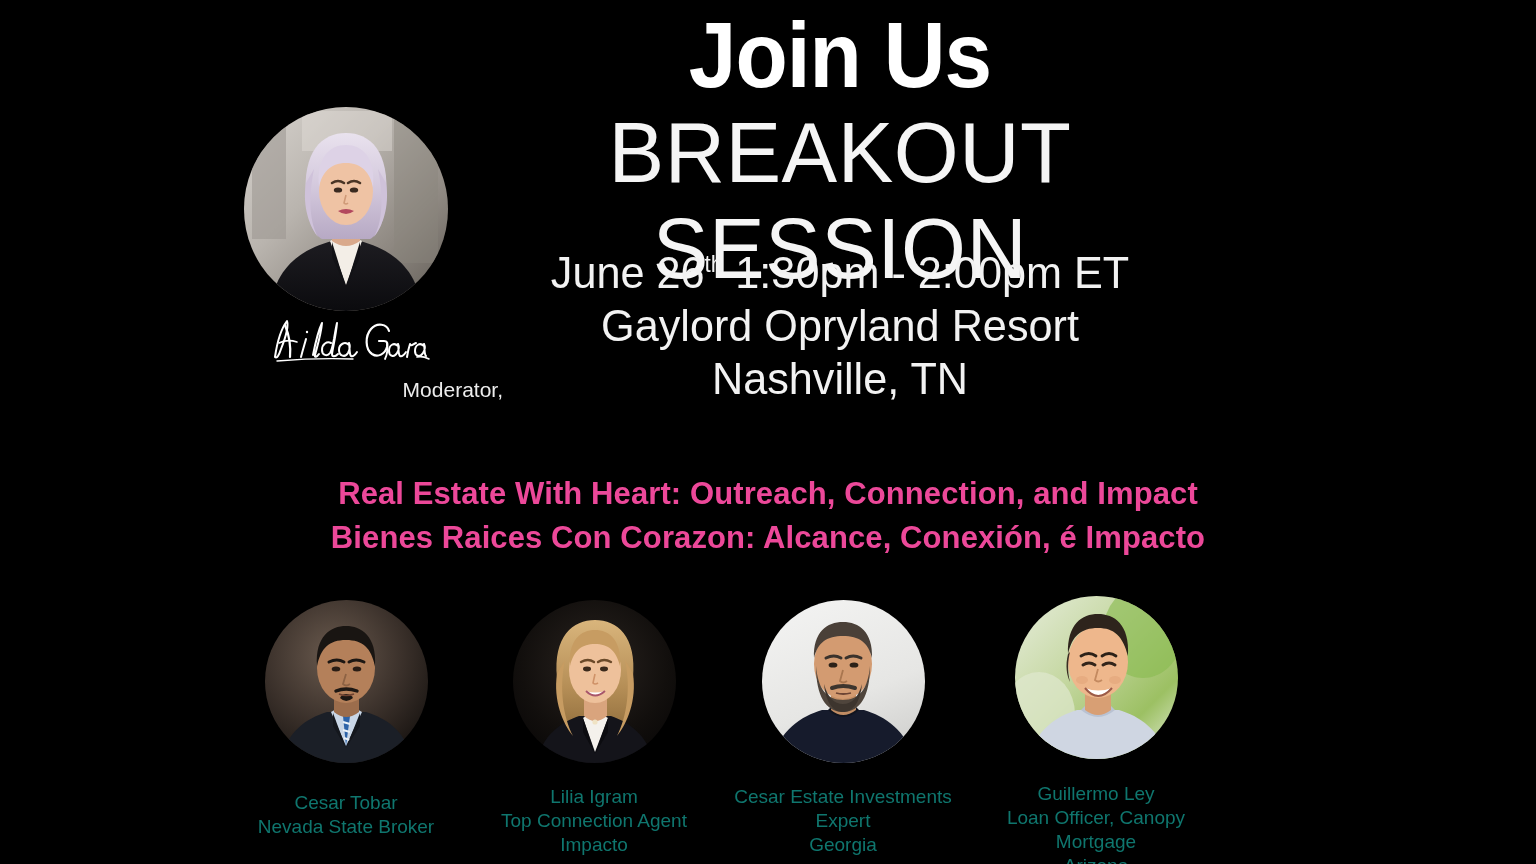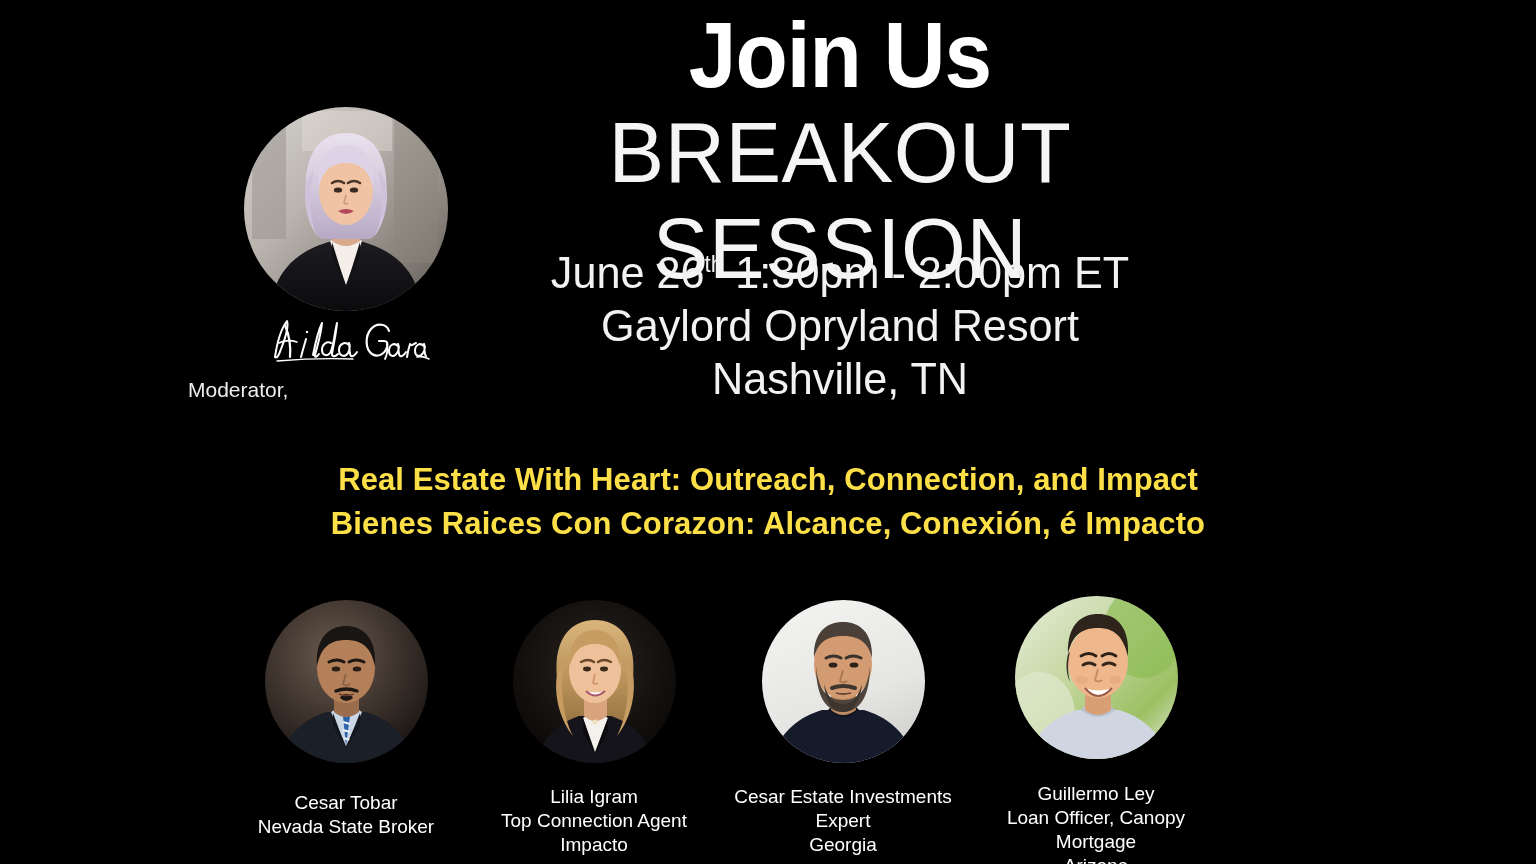--- a/index.html
+++ b/index.html
@@ -66,21 +66,21 @@
     font-size:0.52em;
     vertical-align:super;
     line-height:0;
   }
 
   
   .moderator {
     position:absolute;
     left:188px; top:107px;
     width:315px;
-    text-align:left;
+    text-align:right;
   }
 
   .moderator-photo {
     width:204px; height:204px;
     margin:0 auto;
     border-radius:50%;
     overflow:hidden;
     position:relative;
     background:#14110f;
   }
@@ -96,27 +96,27 @@
     margin-top:8px;
     font-size:21px;
     line-height:1.22;
     font-weight:400;
     color:#ededed;
   }
 
   
   .session-titles {
     position:absolute;
-    left:168px; top:458px;
+    left:168px; top:472px;
     width:1200px;
     text-align:center;
     font-weight:700;
     font-size:31px;
     line-height:1.42;
-    color:#fde047;
+    color:#ec4899;
     letter-spacing:0.1px;
   }
 
   
   .speakers {
     position:absolute;
     left:222px; top:600px;
     width:1092px;
     height:264px;
   }
@@ -139,21 +139,21 @@
     overflow:hidden;
     position:relative;
     background:#000;
   }
   .speaker[data-idx="3"] .speaker-photo { margin-top:-4px; }
 
   .speaker-caption {
     font-size:19px;
     line-height:1.27;
     font-weight:400;
-    color:#ffffff;
+    color:#0f766e;
     margin-top:15px;
   }
   .speaker[data-idx="0"] .speaker-caption { margin-top:28px; }
   .speaker[data-idx="1"] .speaker-caption { margin-top:22px; }
   .speaker[data-idx="2"] .speaker-caption { margin-top:22px; }
   .speaker[data-idx="3"] .speaker-caption { margin-top:23px; }
 
   .caption-name { display:block; }
   .caption-role { display:block; }
   .caption-region { display:block; }

